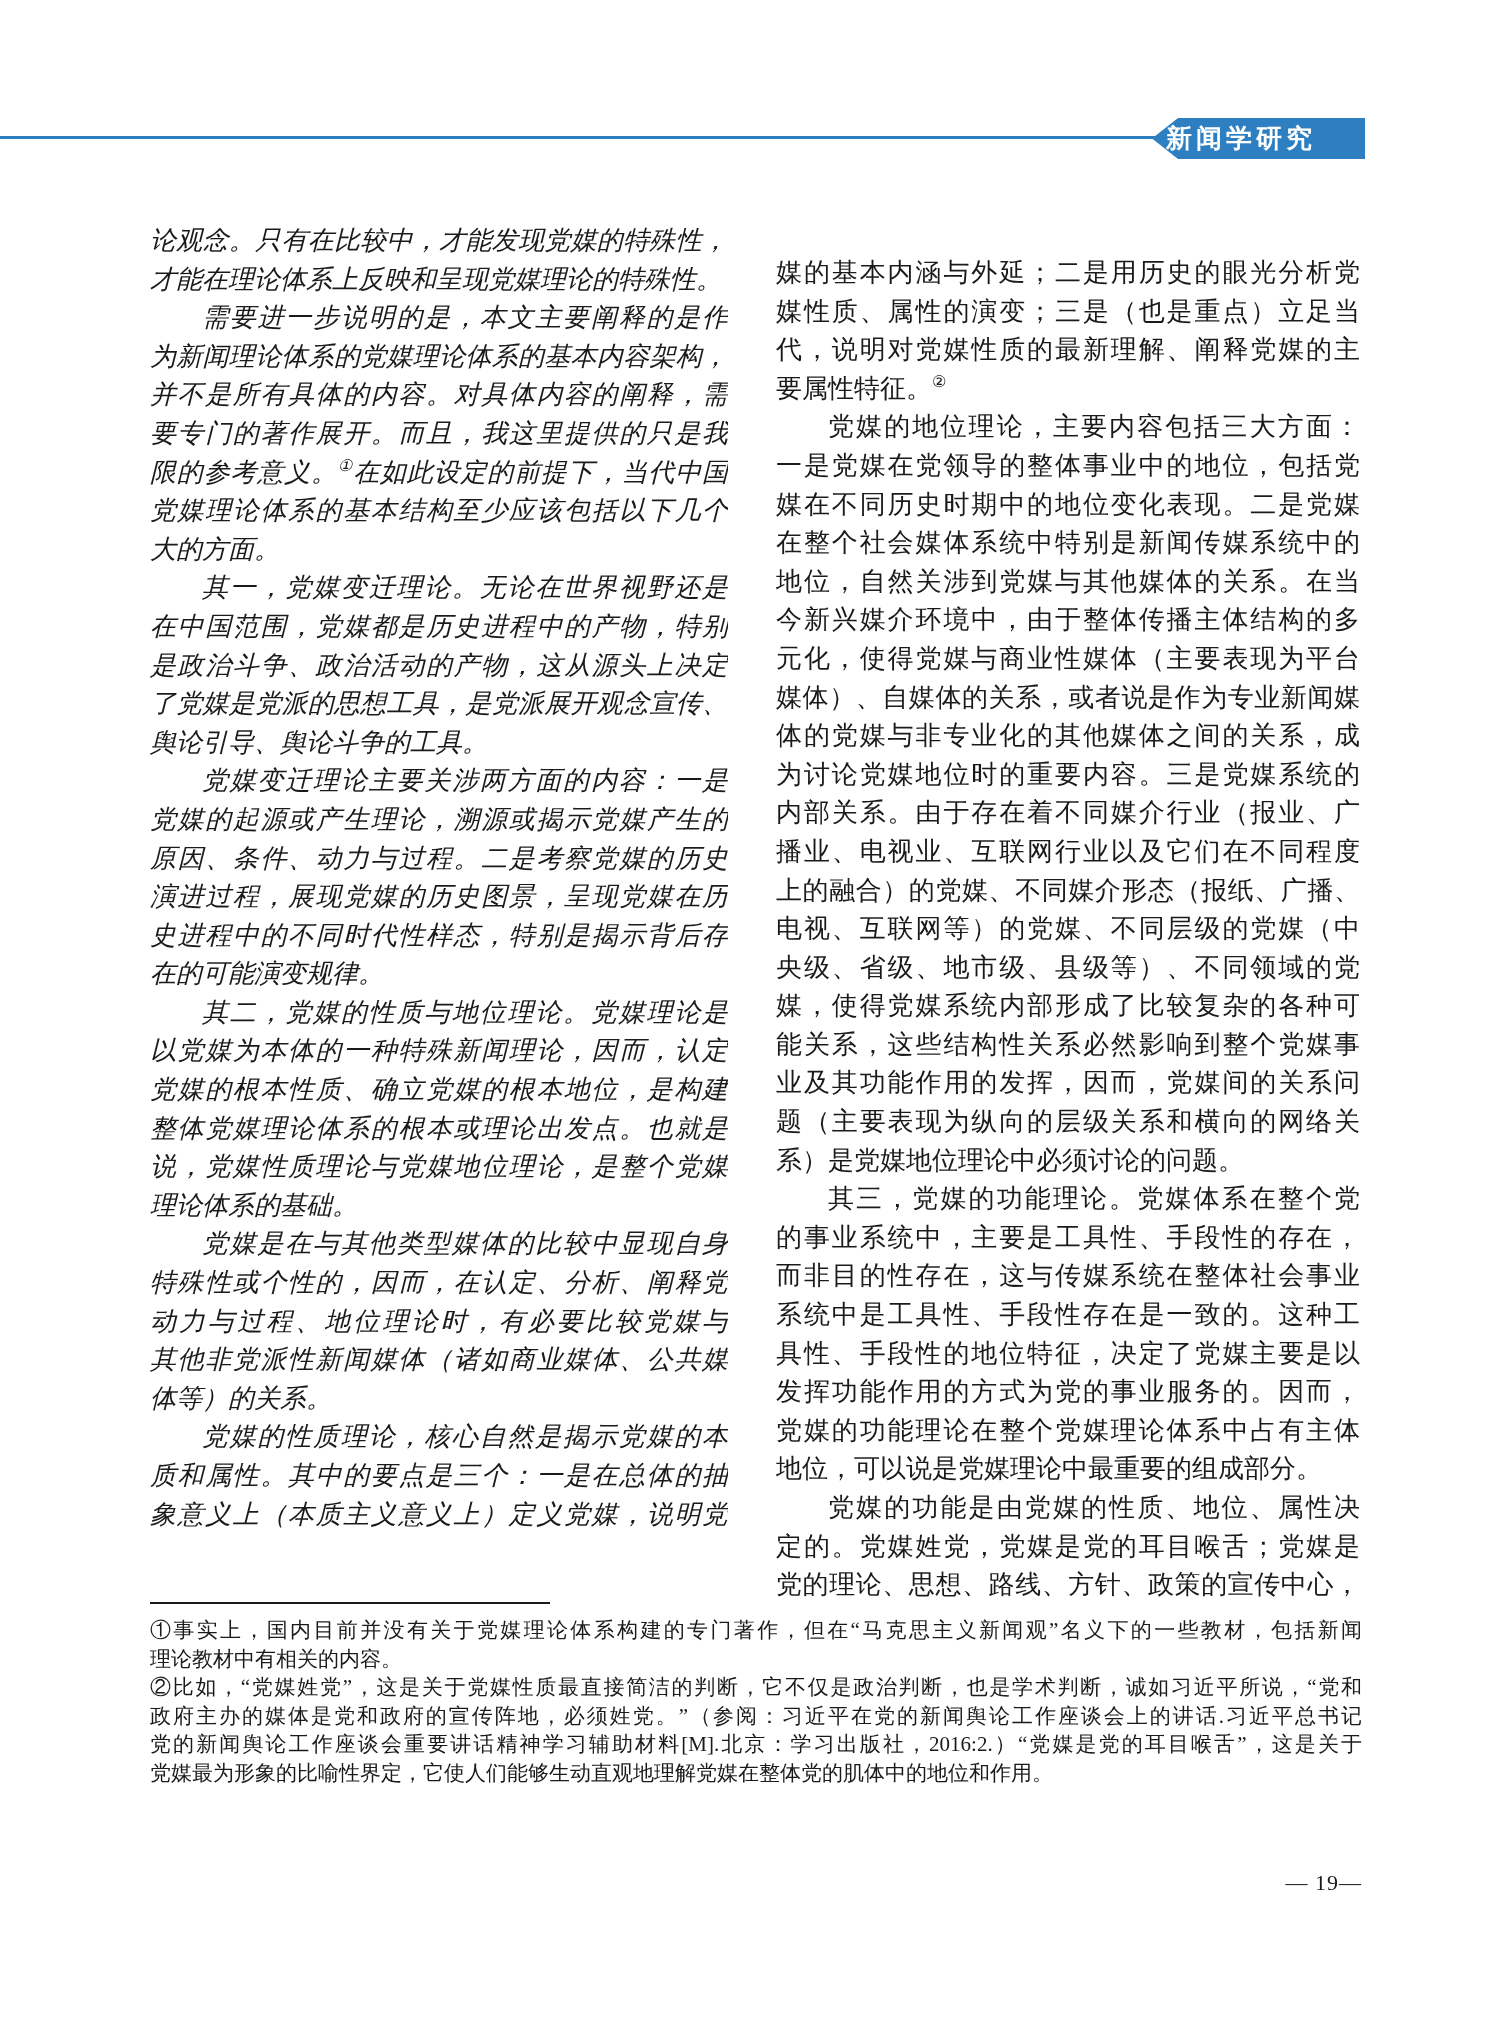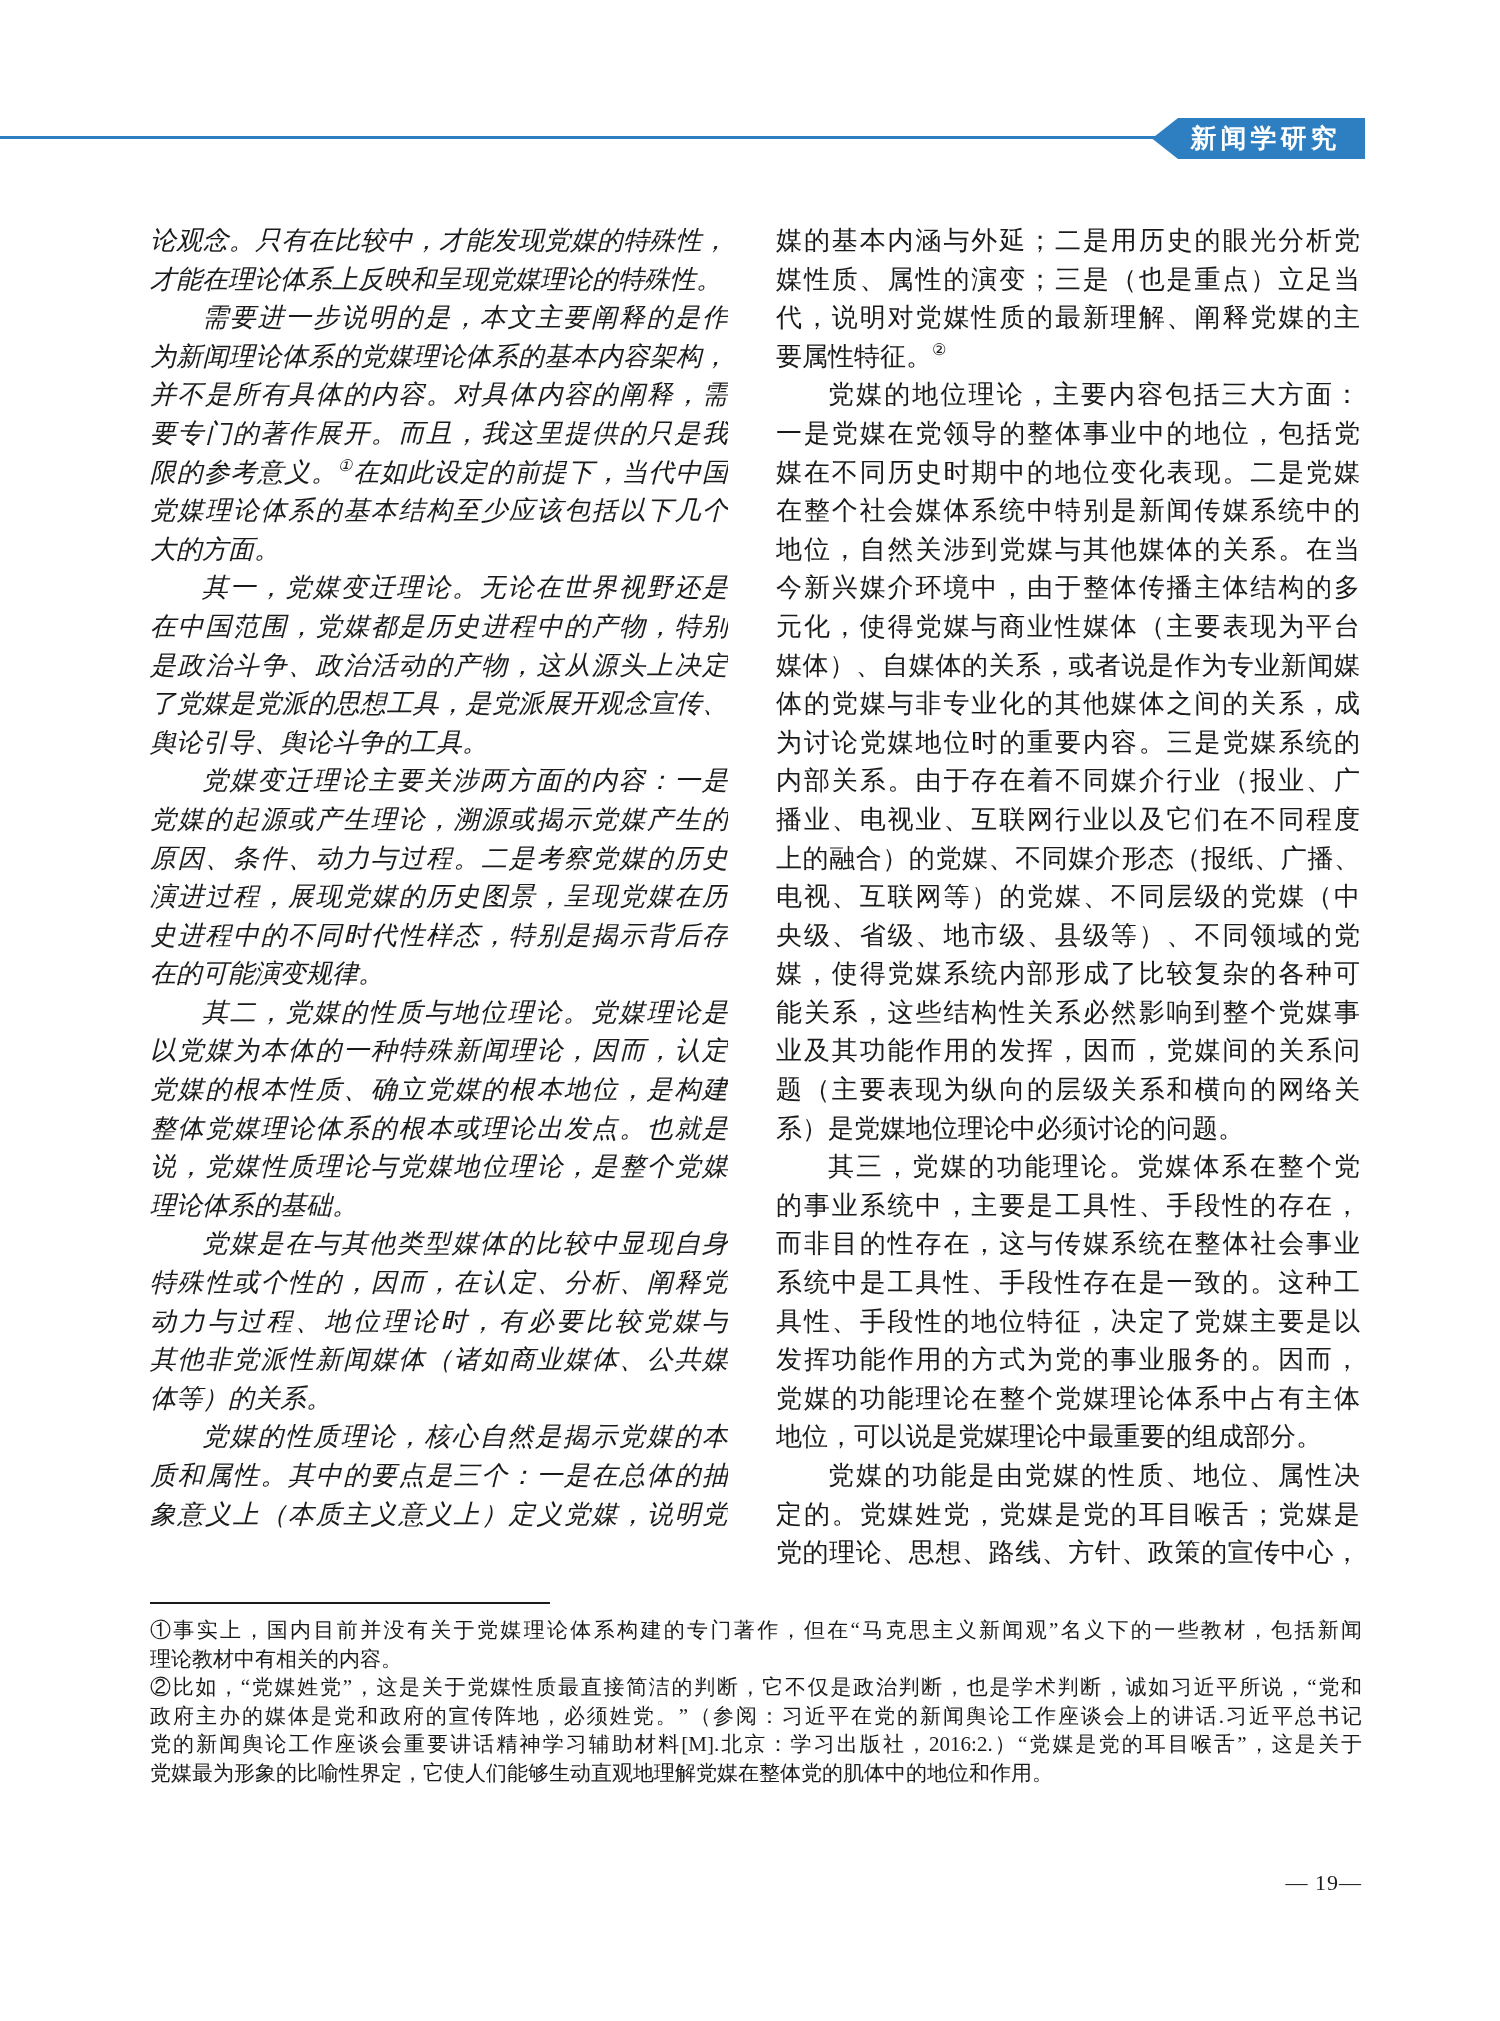--- a/index.html
+++ b/index.html
@@ -14,34 +14,34 @@
   }
   
   #header-rule{
     position:absolute;left:0;top:136px;
     width:1166px;height:3px;
   }
   #section-badge{
     position:absolute;left:1152px;top:118px;
     width:213px;height:41px;
     clip-path:polygon(0 50%,26px 0%,100% 0%,100% 100%,26px 100%);
-    display:flex;align-items:center;justify-content:center;
+    display:flex;align-items:center;
   }
   #section-badge .lbl{
     color:#ffffff;font-size:26px;font-weight:bold;
     letter-spacing:4px;padding-left:14px;white-space:nowrap;
   }
   
   .col{
     position:absolute;top:222px;
     font-size:26px;line-height:38.6px;
     text-align:justify;
   }
   #column-left{left:150px;width:578px;font-style:italic;}
-  #column-right{left:776px;width:584px;}
+  #column-right{left:776px;width:584px;margin-top:32px;}
   .line{text-align-last:justify;height:38.6px;overflow:hidden;}
   .line.end{text-align-last:left;}
   .line.in{text-indent:2em;}
   .line sup{font-size:0.62em;vertical-align:super;line-height:0;}
   
   #footnote-rule{
     position:absolute;left:150px;top:1602px;
     width:400px;height:2px;background:#1a1a1a;
   }
   #footnote-block{

